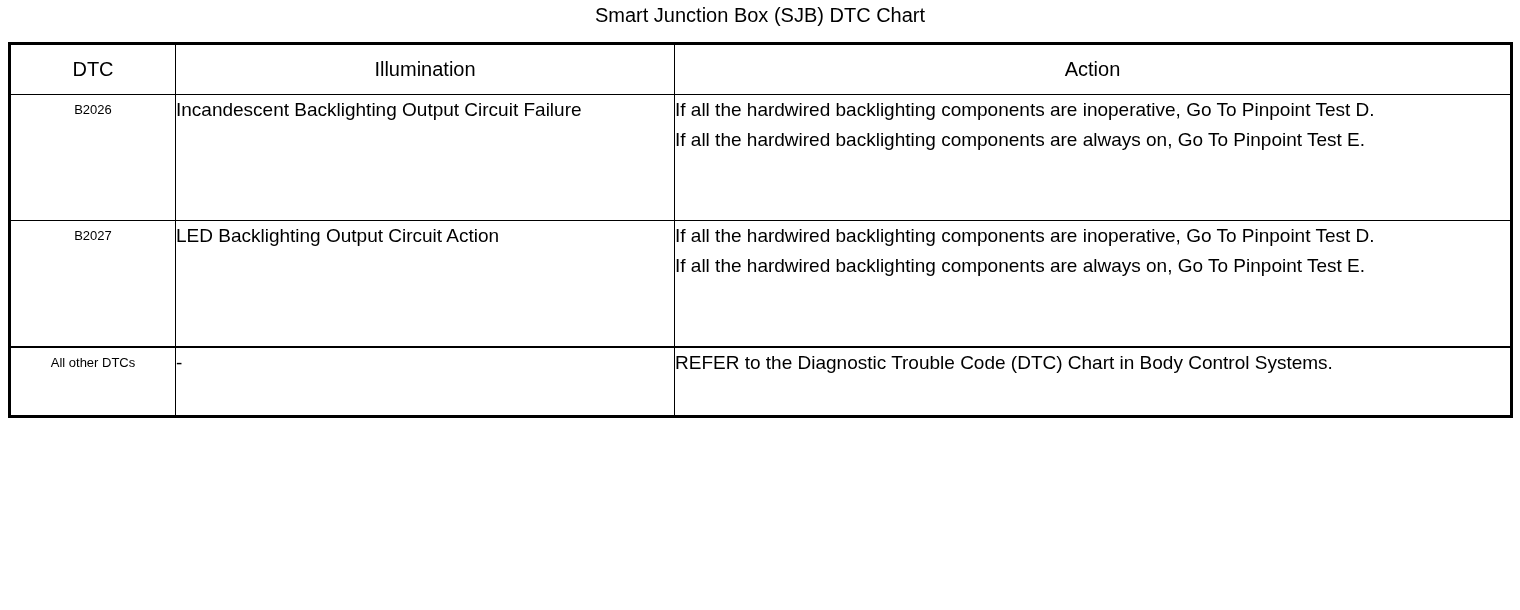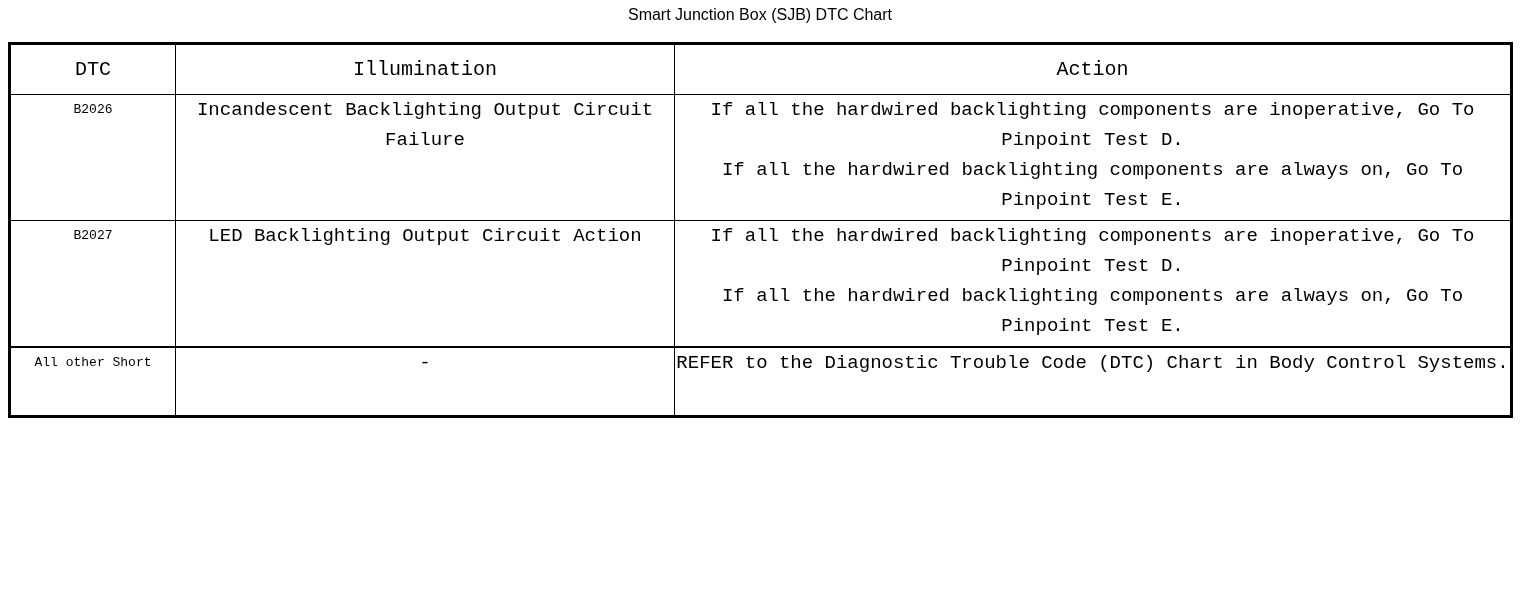--- a/index.html
+++ b/index.html
@@ -21,21 +21,21 @@
     height: 610px;
     overflow: hidden;
     background: #ffffff;
   }
   .chart-title {
     position: absolute;
     top: 2px;
     left: 0;
     width: 1520px;
     text-align: center;
-    font-size: 16px;
+    font-size: 20px;
     line-height: 26px;
     letter-spacing: 0px;
     font-weight: 400;
     white-space: nowrap;
   }
   .table-wrap {
     position: absolute;
     top: 42px;
     left: 8px;
     width: 1502px;
@@ -49,39 +49,38 @@
   table.dtc-table col.col-dtc   { width: 166px; }
   table.dtc-table col.col-desc  { width: 499px; }
   table.dtc-table col.col-act   { width: 837px; }
 
   table.dtc-table th,
   table.dtc-table td {
     border: 1px solid #000000;
     vertical-align: top;
     padding: 0;
     font-weight: 400;
-    font-family: Liberation Mono, monospace;
   }
   thead th {
     text-align: center;
     font-size: 20px;
     font-weight: 700;
     height: 49px;
     line-height: 49px;
     padding: 0 6px;
   }
   td.cell-dtc {
     text-align: center;
     font-size: 13px;
     line-height: 30px;
     padding: 12px 6px 0 6px;
   }
   td.cell-desc,
   td.cell-action {
-    text-align: center;
+    text-align: left;
     font-size: 19px;
     line-height: 30px;
     padding: 12px 10px 0 10px;
     margin-top: 32px;
   }
   td.cell-desc { padding-left: 8px; }
   td.cell-action { padding-left: 10px; }
 
   
   tr.row-last > td { border-top: 2px solid #000000; }
@@ -131,21 +130,21 @@
           <td class="cell-desc">LED Backlighting Output Circuit Action</td>
           <td class="cell-action">
             <span class="line">If all the hardwired backlighting components are inoperative, Go To Pinpoint Test D.</span>
             <span class="line">If all the hardwired backlighting components are always on, Go To Pinpoint Test E.</span>
           </td>
         </tr>
 
 
 
         <tr class="row-last">
-          <td class="cell-dtc">All other Short</td>
+          <td class="cell-dtc">All other DTCs</td>
           <td class="cell-desc">-</td>
           <td class="cell-action">
             <span class="line">REFER to the Diagnostic Trouble Code (DTC) Chart in Body Control Systems.</span>
           </td>
         </tr>
 
       </tbody>
     </table>
   </div>
 </div>

